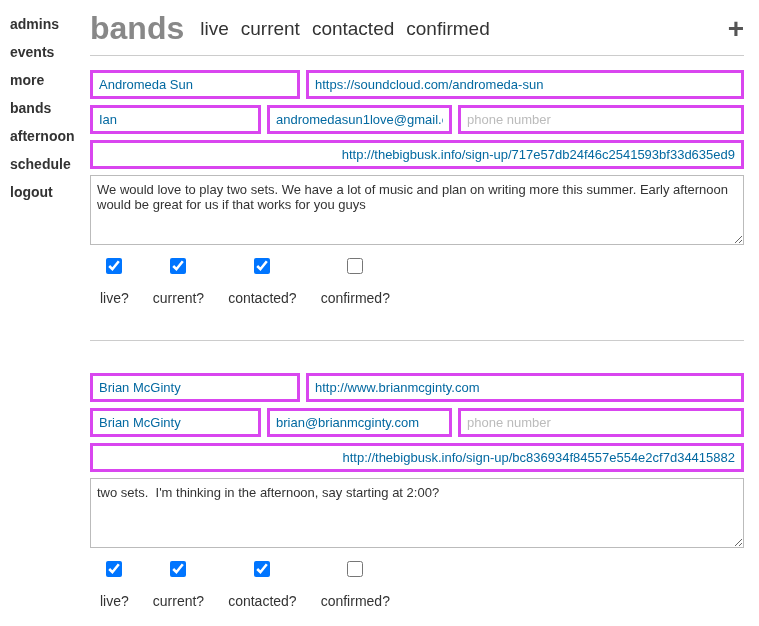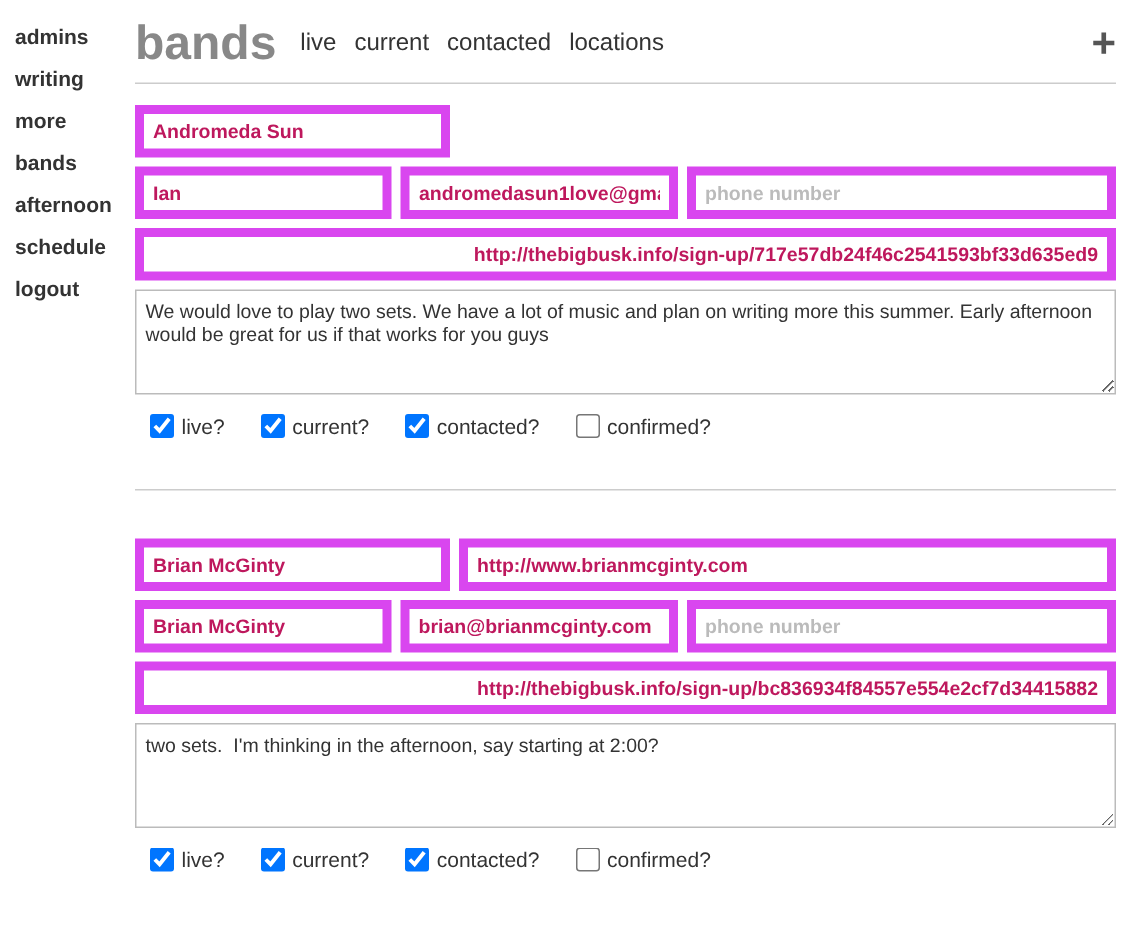--- a/index.html
+++ b/index.html
@@ -39,21 +39,21 @@
     .header h1 {
       font-size: 32px;
       font-weight: bold;
       color: #888;
       margin-right: 16px;
     }
     .header nav a {
       margin-right: 12px;
       color: #333;
       text-decoration: none;
-      font-size: 16px;
+      font-size: 19px;
       margin-top: 28px;
     }
     .add-btn {
       margin-left: auto;
       font-size: 28px;
       color: #555;
       cursor: pointer;
       font-weight: bold;
       border: none;
       background: none;
@@ -66,26 +66,25 @@
     }
     .band-card {
       margin-bottom: 10px;
     }
     .band-row {
       display: flex;
       gap: 6px;
       margin-bottom: 6px;
     }
     .band-row input[type="text"] {
-      border: 6px solid #d946ef;
+      border: 3px solid #d946ef;
       padding: 4px 6px;
       font-size: 13px;
-      color: #be185d;
+      color: #0369a1;
       background: #fff;
-      font-weight: bold;
     }
     .band-row input[type="text"]::placeholder {
       color: #bbb;
     }
     .input-name { width: 210px; }
     .input-website { flex: 1; }
     .input-contact-name { width: 171px; }
     .input-email { width: 185px; }
     .input-phone { flex: 1; }
     .input-url { width: 100%; text-align: right; }
@@ -103,57 +102,59 @@
       display: flex;
       align-items: center;
       gap: 24px;
       margin-top: 10px;
       margin-bottom: 4px;
       padding-left: 10px;
     }
     .band-checks label {
       display: flex;
       align-items: center;
-      gap: 5px;
+      gap: 16px;
       font-size: 14px;
       cursor: pointer;
+      flex-direction: column;
     }
     .band-checks input[type="checkbox"] {
       width: 16px;
       height: 16px;
     }
     .spacer { height: 18px; }
   </style>
 </head>
 <body>
 
 <div class="layout">
   <div class="sidebar">
 
   <a href="#">admins</a>
-      <a href="#">writing</a>
+      <a href="#">events</a>
       <a href="#">more</a>
       <a href="#">bands</a>
       <a href="#">afternoon</a>
       <a href="#">schedule</a>
       <a href="#">logout</a>
     </div>
   <div class="main">
     <div class="header">
       <h1>bands</h1>
       <nav>
         
-      <a href="#">live</a><a href="#">current</a><a href="#">contacted</a><a href="#">locations</a></nav>
+      <a href="#">live</a><a href="#">current</a><a href="#">contacted</a><a href="#">confirmed</a></nav>
       <button class="add-btn">+</button>
     </div>
     <hr class="divider">
     <div id="bands-container">
         <div class="band-card">
     <div class="band-row">
       <input type="text" class="input-name" value="Andromeda Sun" style="">
+      <input type="text" class="input-website" value="https://soundcloud.com/andromeda-sun" style="">
     </div>
     <div class="band-row">
       <input type="text" class="input-contact-name" value="Ian" style="">
       <input type="text" class="input-email" value="andromedasun1love@gmail.com" style="">
       <input type="text" class="input-phone" placeholder="phone number" style="">
     </div>
     <div class="band-row">
       <input type="text" class="input-url" value="http://thebigbusk.info/sign-up/717e57db24f46c2541593bf33d635ed9" style="">
     </div>
     <textarea class="band-notes" style="">We would love to play two sets. We have a lot of music and plan on writing more this summer. Early afternoon would be great for us if that works for you guys</textarea>

